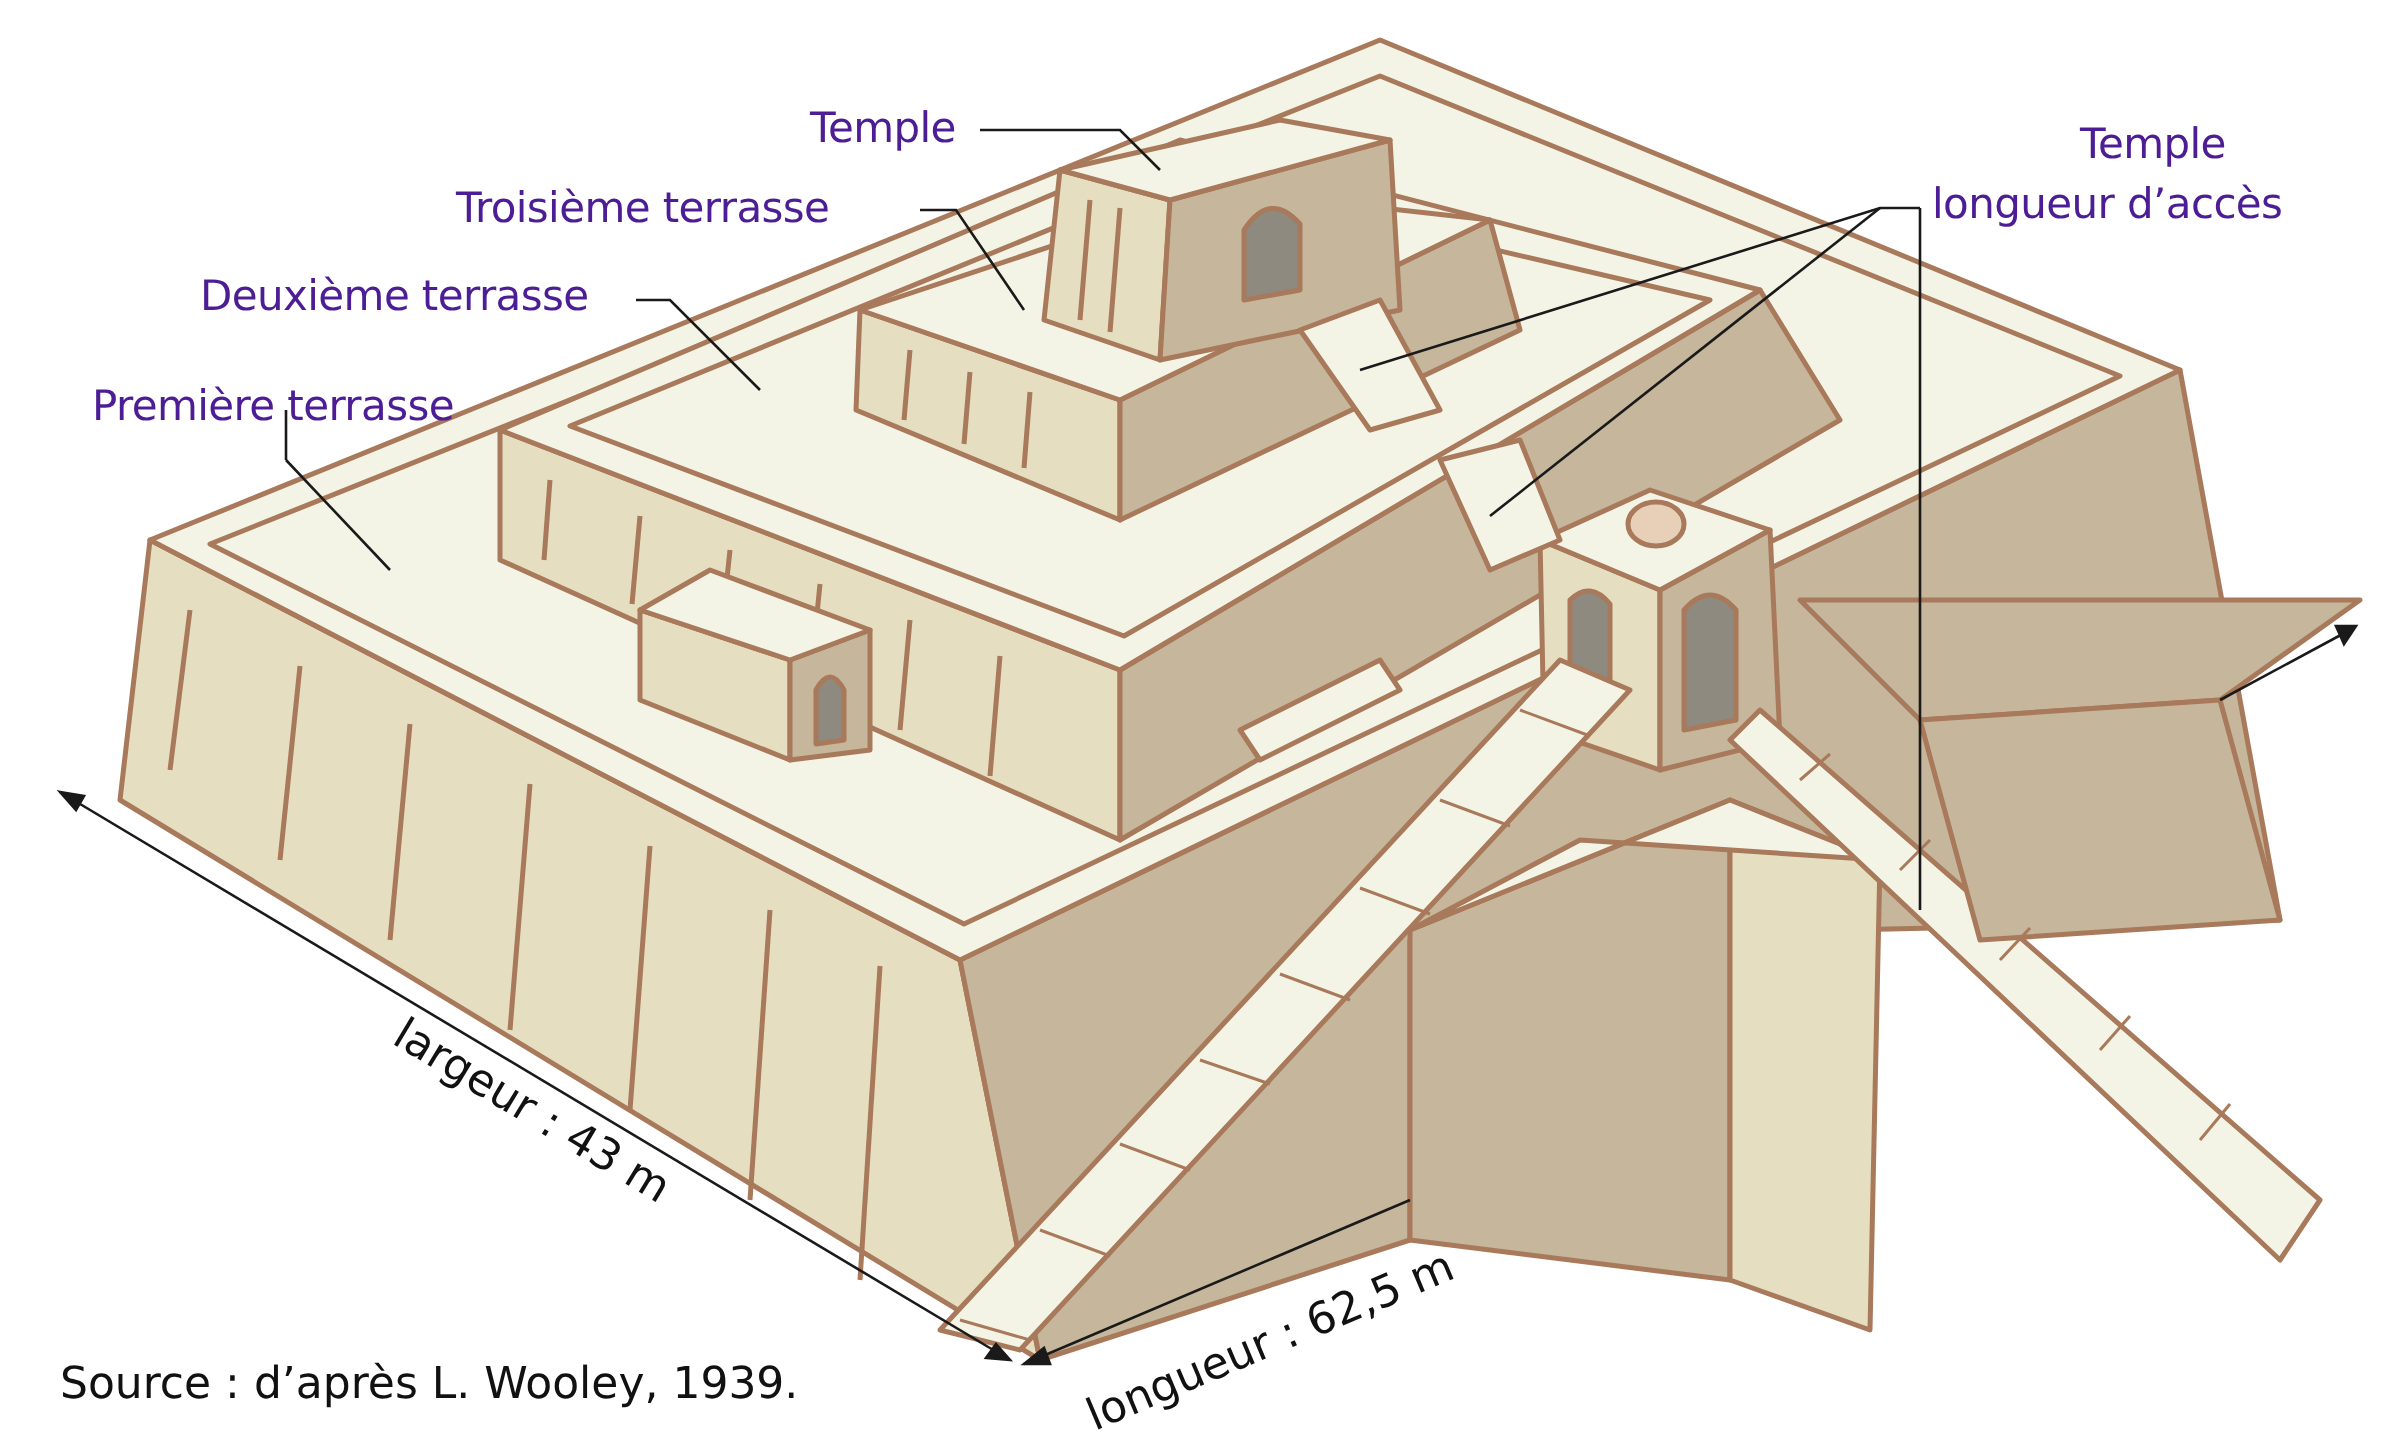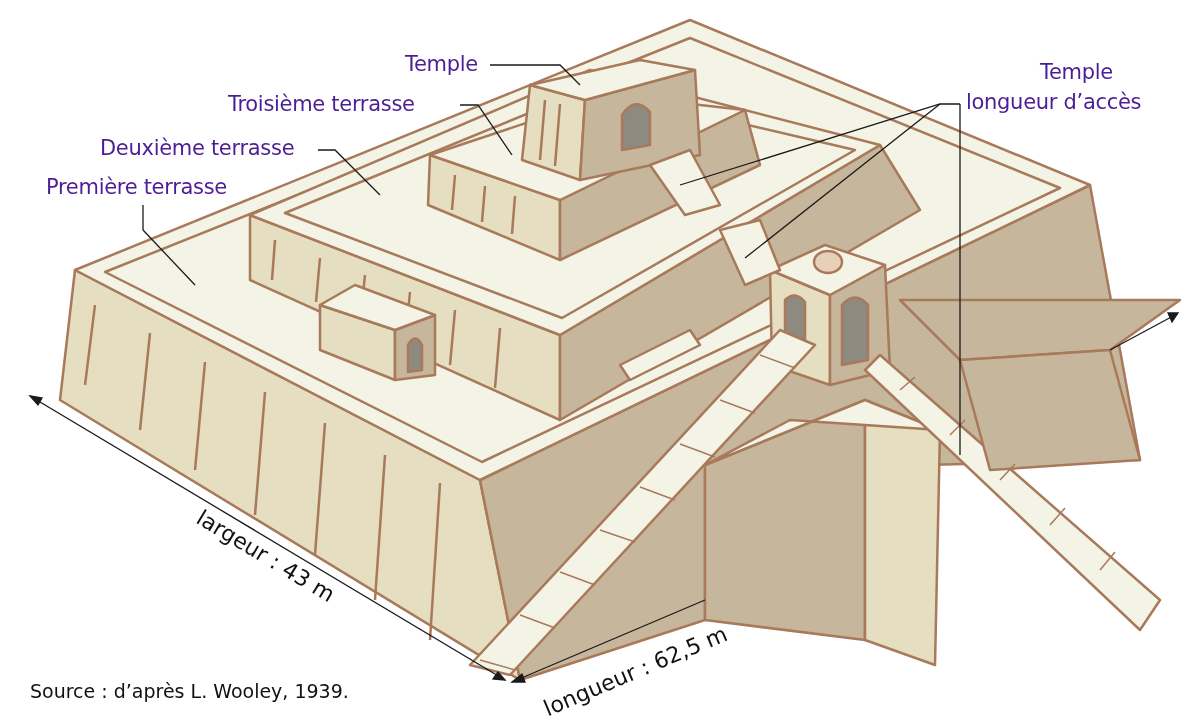--- a/index.html
+++ b/index.html
@@ -1,21 +1,21 @@
 <!DOCTYPE html>
 <html><head>
 <meta charset="utf-8">
 <style>
   html, body { margin: 0; padding: 0; background: #ffffff; }
   body { width: 1200px; height: 720px; position: relative; overflow: hidden;
          font-family: "DejaVu Sans", sans-serif; }
   svg { position: absolute; left: 0; top: 0; }
   .lbl { position: absolute; font-size: 21px; color: #4c1d95; white-space: nowrap;
          font-family: "DejaVu Sans", sans-serif; letter-spacing: -0.3px; }
-  .src { position: absolute; left: 30px; top: 680px; font-size: 19px; color: #111;
+  .src { position: absolute; left: 30px; top: 680px; font-size: 22px; color: #111;
          font-family: "DejaVu Sans", sans-serif; }
   .dim { position: absolute; font-size: 22px; color: #111; white-space: nowrap;
          transform-origin: left top; font-family: "DejaVu Sans", sans-serif; }
 </style>
 </head>
 <body>
 
 <svg width="1200" height="720" viewBox="0 0 1200 720">
   <g stroke="#a8795a" stroke-width="2.5" stroke-linejoin="round">
 
@@ -155,20 +155,20 @@
     <line x1="512" y1="682" x2="705" y2="600"></line>
     <polygon points="512,682 522,674 525,682"></polygon>
     <line x1="1110" y1="350" x2="1175" y2="315"></line>
     <polygon points="1178,313 1168,313 1172,322"></polygon>
   </g>
 </svg>
 
 <div class="lbl" style="left:405px; top:52px;">Temple</div>
 <div class="lbl" style="left:228px; top:92px;">Troisième terrasse</div>
 <div class="lbl" style="left:100px; top:136px;">Deuxième terrasse</div>
-<div class="lbl" style="left:46px; top:175px;">Première terrasse</div>
+<div class="lbl" style="left:46px; top:191px;">Première terrasse</div>
 <div class="lbl" style="left:1040px; top:60px;">Temple</div>
 <div class="lbl" style="left:966px; top:90px;">longueur d’accès</div>
 
 <div class="dim" style="left:205px; top:505px; transform: rotate(31deg);">largeur : 43 m</div>
 <div class="dim" style="left:540px; top:698px; transform: rotate(-23deg);">longueur : 62,5 m</div>
 
 <div class="src">Source : d’après L. Wooley, 1939.</div>
 
 </body></html>

